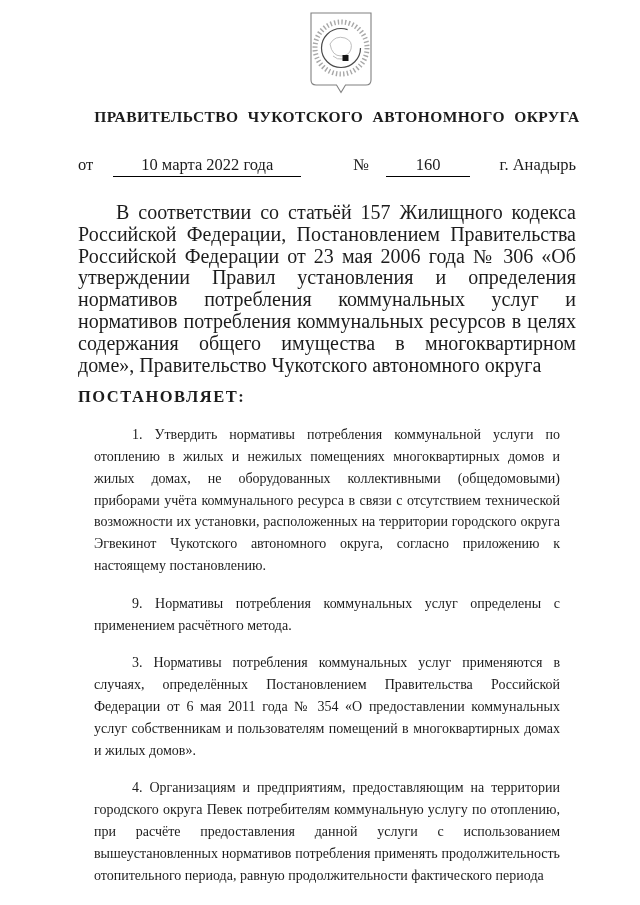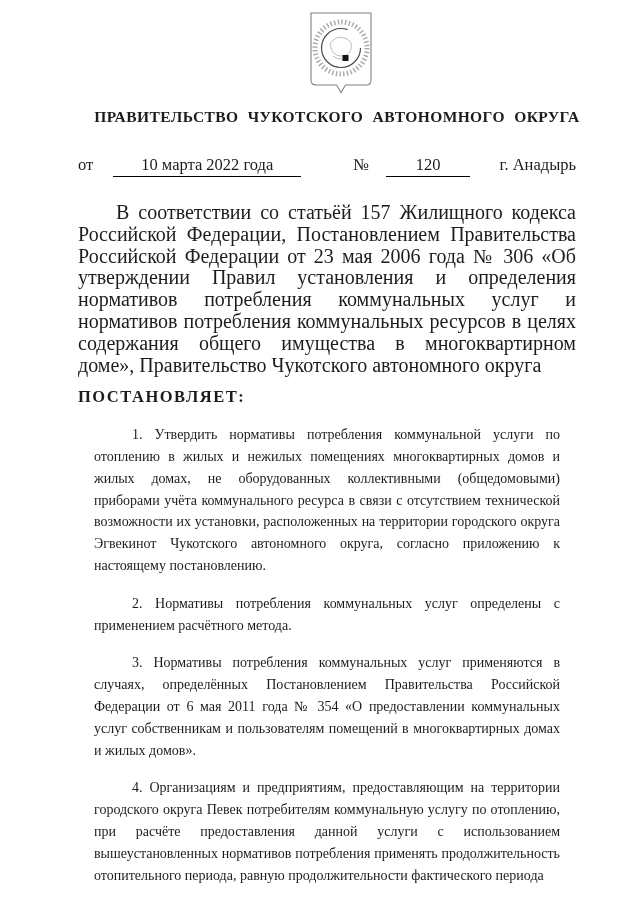--- a/index.html
+++ b/index.html
@@ -101,29 +101,29 @@
     </svg>
   </div>
 
   <div class="org-name">ПРАВИТЕЛЬСТВО ЧУКОТСКОГО АВТОНОМНОГО ОКРУГА</div>
 
 
   <div class="meta-row">
     <span>от</span>
     <span class="ul-field field-date">10 марта 2022 года</span>
     <span class="num-label">№</span>
-    <span class="ul-field field-num">120</span>
+    <span class="ul-field field-num">160</span>
     <span class="city-label">г. Анадырь</span>
   </div>
 
 
   <div class="preamble">В соответствии со статьёй 157 Жилищного кодекса Российской Федерации, Постановлением Правительства Российской Федерации от 23 мая 2006 года № 306 «Об утверждении Правил установления и определения нормативов потребления коммунальных услуг и нормативов потребления коммунальных ресурсов в целях содержания общего имущества в многоквартирном доме», Правительство Чукотского автономного округа</div>
 
   <div class="resolves">ПОСТАНОВЛЯЕТ:</div>
 
   <div>
     <p class="decree-item">1. Утвердить нормативы потребления коммунальной услуги по отоплению в жилых и нежилых помещениях многоквартирных домов и жилых домах, не оборудованных коллективными (общедомовыми) приборами учёта коммунального ресурса в связи с отсутствием технической возможности их установки, расположенных на территории городского округа Эгвекинот Чукотского автономного округа, согласно приложению к настоящему постановлению.</p>
-    <p class="decree-item">2. Нормативы потребления коммунальных услуг определены с применением расчётного метода.</p>
+    <p class="decree-item">9. Нормативы потребления коммунальных услуг определены с применением расчётного метода.</p>
     <p class="decree-item">3. Нормативы потребления коммунальных услуг применяются в случаях, определённых Постановлением Правительства Российской Федерации от 6 мая 2011 года № 354 «О предоставлении коммунальных услуг собственникам и пользователям помещений в многоквартирных домах и жилых домов».</p>
     <p class="decree-item">4. Организациям и предприятиям, предоставляющим на территории городского округа Певек потребителям коммунальную услугу по отоплению, при расчёте предоставления данной услуги с использованием вышеустановленных нормативов потребления применять продолжительность отопительного периода, равную продолжительности фактического периода</p>
   </div>
 
 </div>
 
 </body></html>

